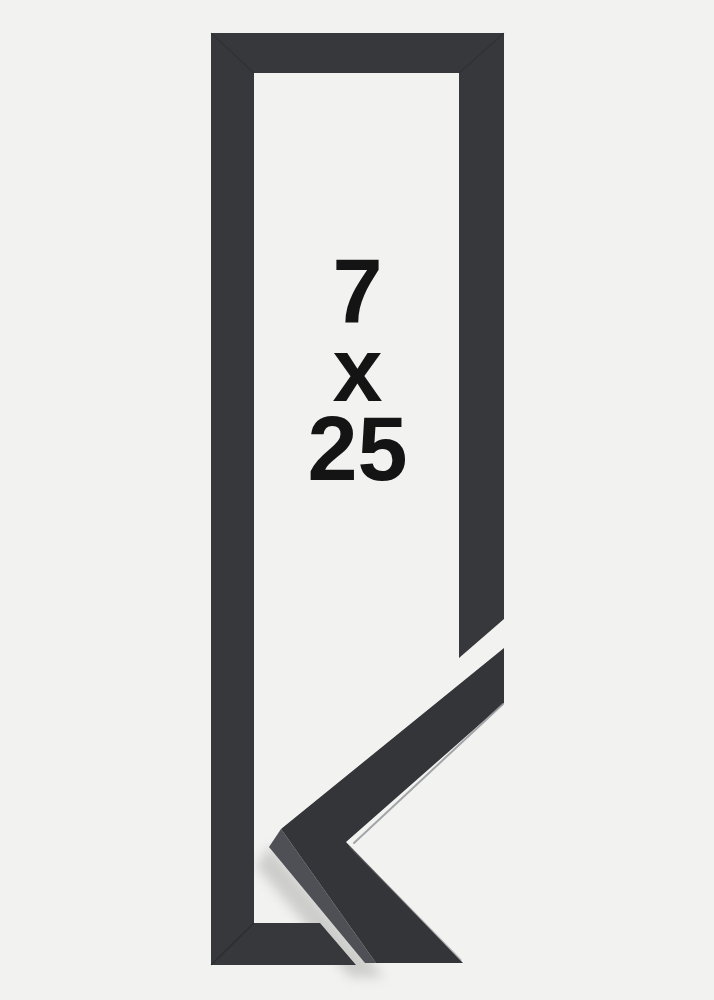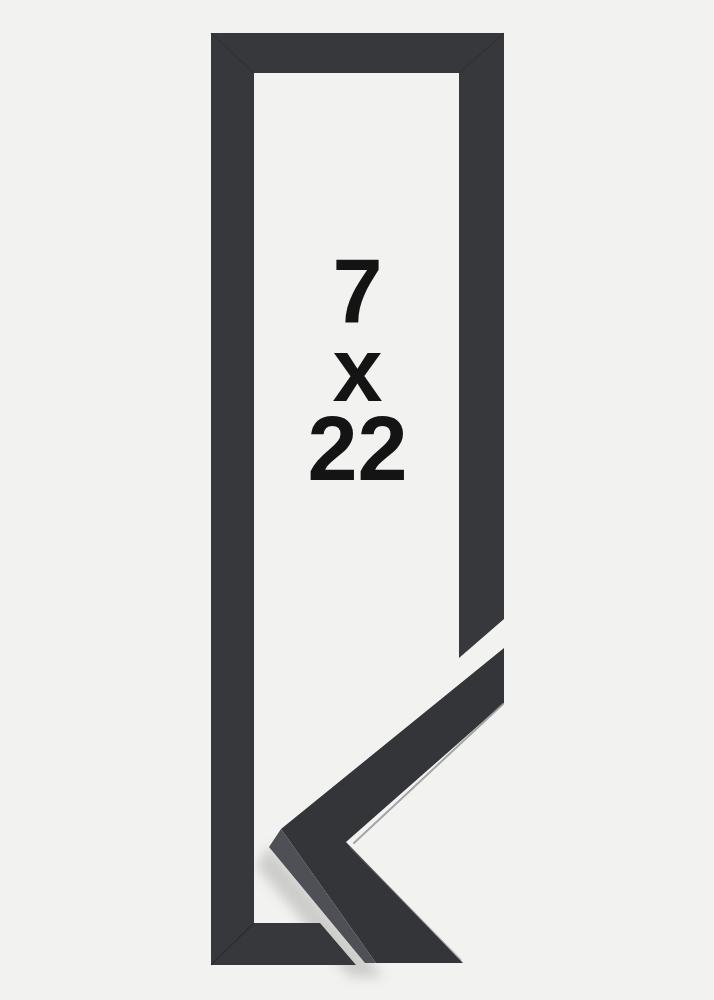--- a/index.html
+++ b/index.html
@@ -81,16 +81,16 @@
 
     <polygon points="281,829 504,648 504,703 346,842 463,963 376,963" fill="#343538"></polygon>
 
     <line x1="354" y1="843" x2="503" y2="704" class="edge-light" opacity="0.8"></line>
     <line x1="350" y1="847" x2="461" y2="960" class="edge-faint" opacity="0.45"></line>
   </svg>
 
   <div class="size-label">
     <div>7</div>
     <div>x</div>
-    <div>22</div>
+    <div>25</div>
   </div>
 
 </div>
 
 </body></html>

